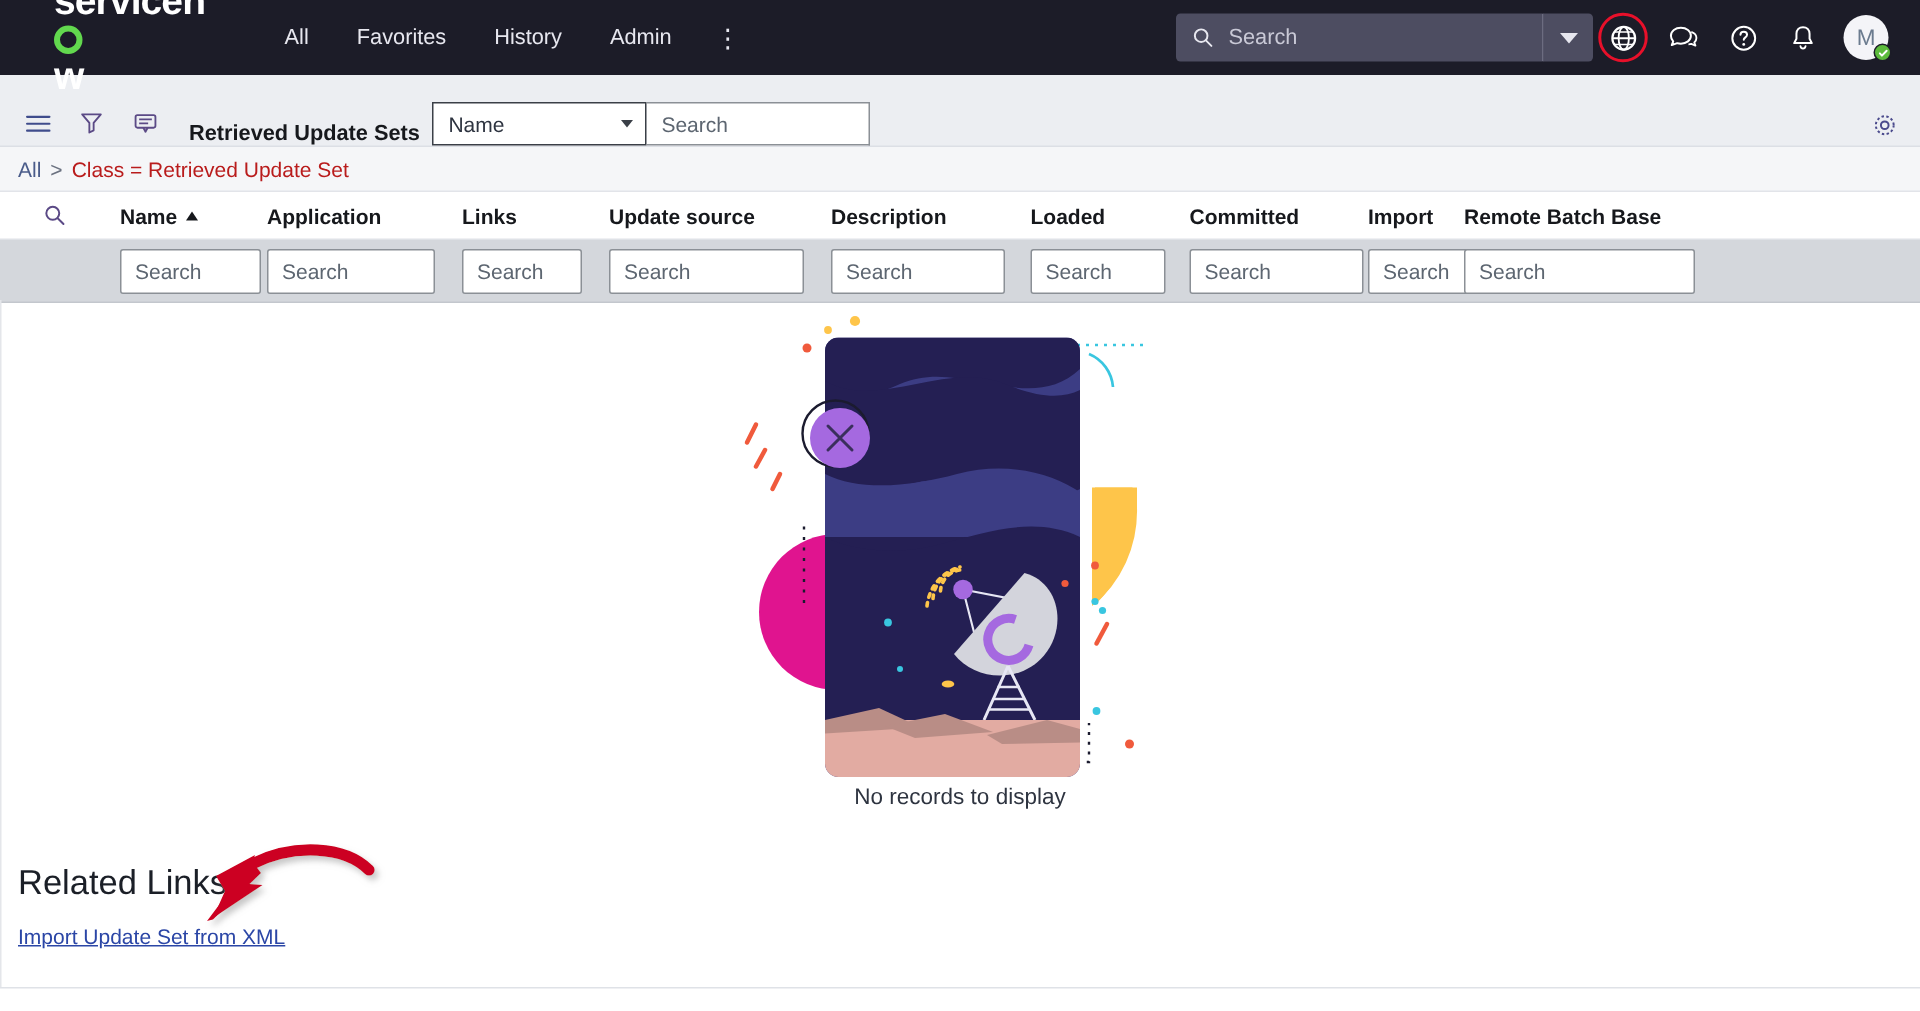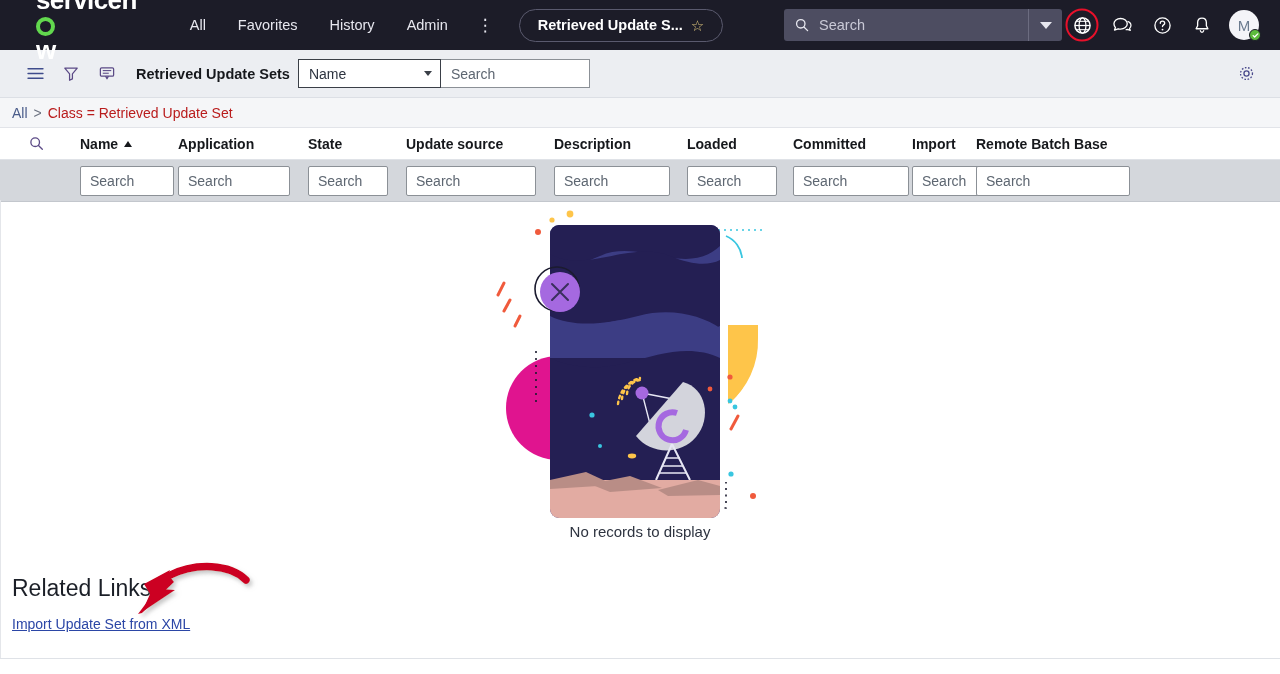--- a/index.html
+++ b/index.html
@@ -116,22 +116,22 @@
     background: #5cbb3c; border: 1.5px solid #1c1c28;
     display: flex; align-items: center; justify-content: center;
   }
   .avatar-badge svg { display:block; }
 
   
   .list-toolbar {
     height: 48px; width: 1280px;
     background: #eceef2;
     border-bottom: 1px solid #dcdfe5;
-    display: flex; align-items: center;
-    padding: 0 20px;
+    display: flex; align-items: flex-end;
+    padding: 0 10px;
   }
   .tb-icon { width: 30px; height: 30px; display:flex; align-items:center; justify-content:center; cursor:pointer; margin-right: 6px;}
   .list-title {
     font-size: 14.5px; font-weight: 700; color: #16181c;
     margin-left: 8px; margin-right: 8px; white-space: nowrap;
   }
   .field-select {
     width: 143px; height: 29px;
     background: #ffffff;
     border: 1px solid #3a3f47;
@@ -284,24 +284,20 @@
       <span>w</span>
   </div>
 
   <div class="nav-links">
     <div class="nav-link">All</div>
     <div class="nav-link">Favorites</div>
     <div class="nav-link">History</div>
     <div class="nav-link">Admin</div>
     <div class="nav-kebab">⋮</div>
 
-    <div class="tab-pill">
-      <span class="tab-pill-label">Retrieved Update S...</span>
-      <span class="star-icon">☆</span>
-    </div>
   </div>
 
   <div class="nav-right">
     <div class="searchbox">
       <svg class="mag" viewBox="0 0 16 16">
         <circle cx="6.6" cy="6.6" r="4.8" fill="none" stroke="#e7e7ef" stroke-width="1.5"></circle>
         <line x1="10.2" y1="10.2" x2="14.4" y2="14.4" stroke="#e7e7ef" stroke-width="1.5" stroke-linecap="round"></line>
       </svg>
       <span class="search-placeholder">Search</span>
     </div>
@@ -405,21 +401,21 @@
           <circle cx="6.6" cy="6.6" r="4.6" fill="none" stroke="#5b4a86" stroke-width="1.4"></circle>
           <line x1="10.1" y1="10.1" x2="14.2" y2="14.2" stroke="#5b4a86" stroke-width="1.4" stroke-linecap="round"></line>
         </svg>
       </div>
     </div>
     <div class="th c-name pad-l-20">
       <span>Name</span>
       <span class="sort-caret"></span>
     </div>
     <div class="th c-app pad-l-8">Application</div>
-    <div class="th c-state pad-l-8">State</div>
+    <div class="th c-state pad-l-8">Links</div>
     <div class="th c-src pad-l-8">Update source</div>
     <div class="th c-desc pad-l-8">Description</div>
     <div class="th c-load pad-l-8">Loaded</div>
     <div class="th c-comm pad-l-8">Committed</div>
     <div class="th c-par pad-l-8">Import</div>
     <div class="th c-rbb pad-l-8">Remote Batch Base</div>
   </div>
 
   <div class="tbl-filter-row">
     <div class="col-0"></div>

